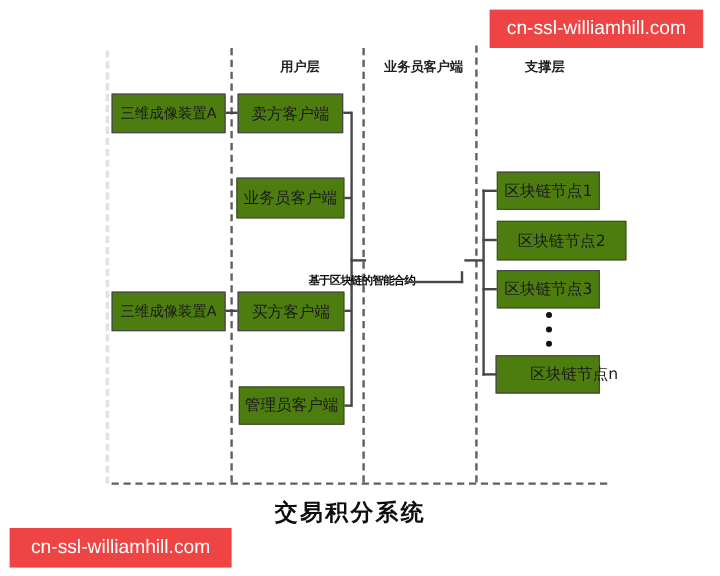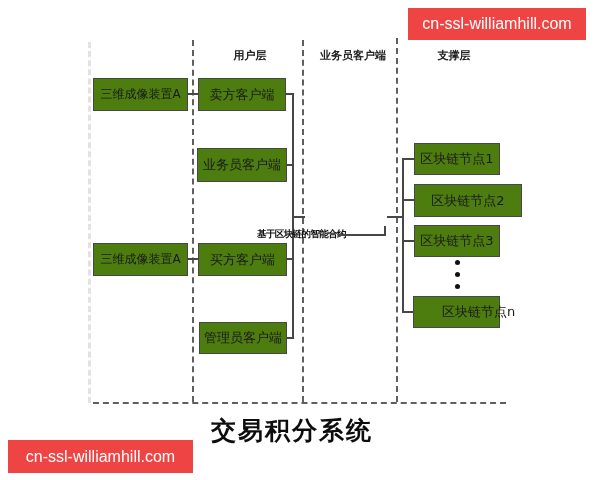--- a/index.html
+++ b/index.html
@@ -20,21 +20,21 @@
   .hdash { position:absolute; height:0; border-top:2px dashed #5f5f5f; }
   .layer-label {
     position:absolute; font-weight:bold; font-size:11px; color:#222;
     text-align:center; white-space:nowrap;
   }
   .note {
     position:absolute; font-weight:bold; font-size:9.5px; letter-spacing:-0.6px;
     color:#0d0d0d; white-space:nowrap;
   }
   .diagram-title {
-    position:absolute; font-weight:bold; font-size:25px; color:#0d0d0d;
+    position:absolute; font-weight:bold; font-size:19px; color:#0d0d0d;
     text-align:center; letter-spacing:2px; white-space:nowrap;
   }
   .wm {
     position:absolute; background:#ef4444; color:#ffffff;
     display:flex; align-items:center; justify-content:center;
     font-size:16px; font-family:"Liberation Sans","DejaVu Sans",sans-serif;
     white-space:nowrap;
     text-align:center;
   }
   .dot { position:absolute; width:5px; height:5px; border-radius:50%; background:#111; }

